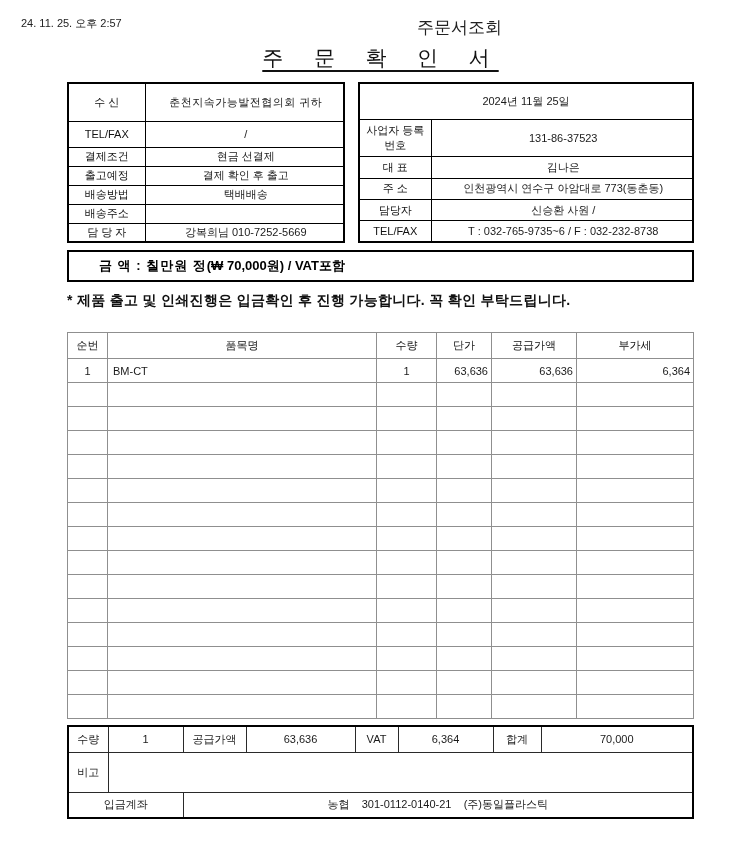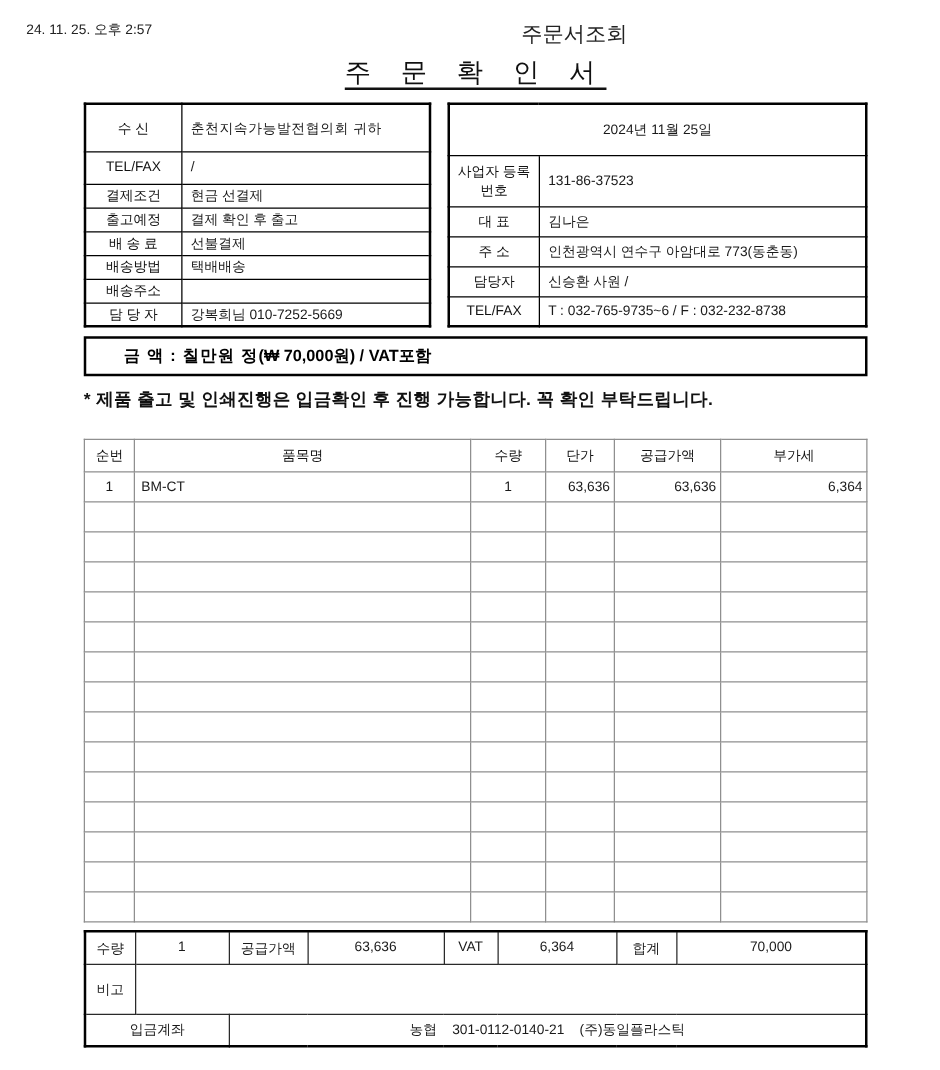--- a/index.html
+++ b/index.html
@@ -8,35 +8,35 @@
     width:752px; height:856px; background:#ffffff;
     font-family:"Liberation Sans","DejaVu Sans",sans-serif;
     color:#1a1a1a; position:relative; overflow:hidden;
   }
   
   .meta-ts { position:absolute; top:16px; left:21px; font-size:11px; color:#222; }
   .meta-doc { position:absolute; top:16px; left:417px; font-size:17px; color:#222; }
 
   .content { position:absolute; left:67px; top:0; width:627px; }
 
-  .title { text-align:center; margin-top:44px; margin-bottom:10px; }
+  .title { text-align:center; margin-top:44px; margin-bottom:10px;font-family:Liberation Mono, monospace; }
   .title span {
     font-size:21px; letter-spacing:9px; color:#111;
     text-decoration:underline; text-underline-offset:5px; padding:0 2px;
   }
 
   table { border-collapse:collapse; table-layout:fixed; }
   td { overflow:hidden; }
 
   
   .header-tables { display:flex; justify-content:space-between; }
   .info-table { border:2px solid #000; }
   .info-table td { border:1px solid #000; font-size:11px; padding:1px 4px; vertical-align:middle; }
   .info-table td.lbl { text-align:center; padding:1px 2px; color:#111; }
-  .info-table td.val { text-align:left; padding-left:7px; }
+  .info-table td.val { text-align:center; padding-left:7px; }
   .recipient-table { width:278px; }
   .recipient-table col.c-lbl { width:77px; }
   .supplier-table { width:336px; }
   .supplier-table col.c-lbl { width:72px; }
   .big-val { font-size:13px; letter-spacing:0.5px; }
   .date-cell { text-align:center; font-size:13px; height:33px; }
   .h38 { height:38px; } .h26 { height:26px; } .h19 { height:19px; } .h29 { height:29px; }
   .email-link { color:#555; text-decoration:underline; cursor:pointer; }
 
   
@@ -92,24 +92,20 @@
         <td class="lbl h26">TEL/FAX</td>
         <td class="val">/</td>
       </tr>
       <tr>
         <td class="lbl h19">결제조건</td>
         <td class="val">현금 선결제</td>
       </tr>
       <tr>
         <td class="lbl h19">출고예정</td>
         <td class="val">결제 확인 후 출고</td>
-      </tr>
-      <tr>
-        <td class="lbl h19">배 송 료</td>
-        <td class="val">선불결제</td>
       </tr>
       <tr>
         <td class="lbl h19">배송방법</td>
         <td class="val">택배배송</td>
       </tr>
       <tr>
         <td class="lbl h19">배송주소</td>
         <td class="val"></td>
       </tr>
       <tr>

